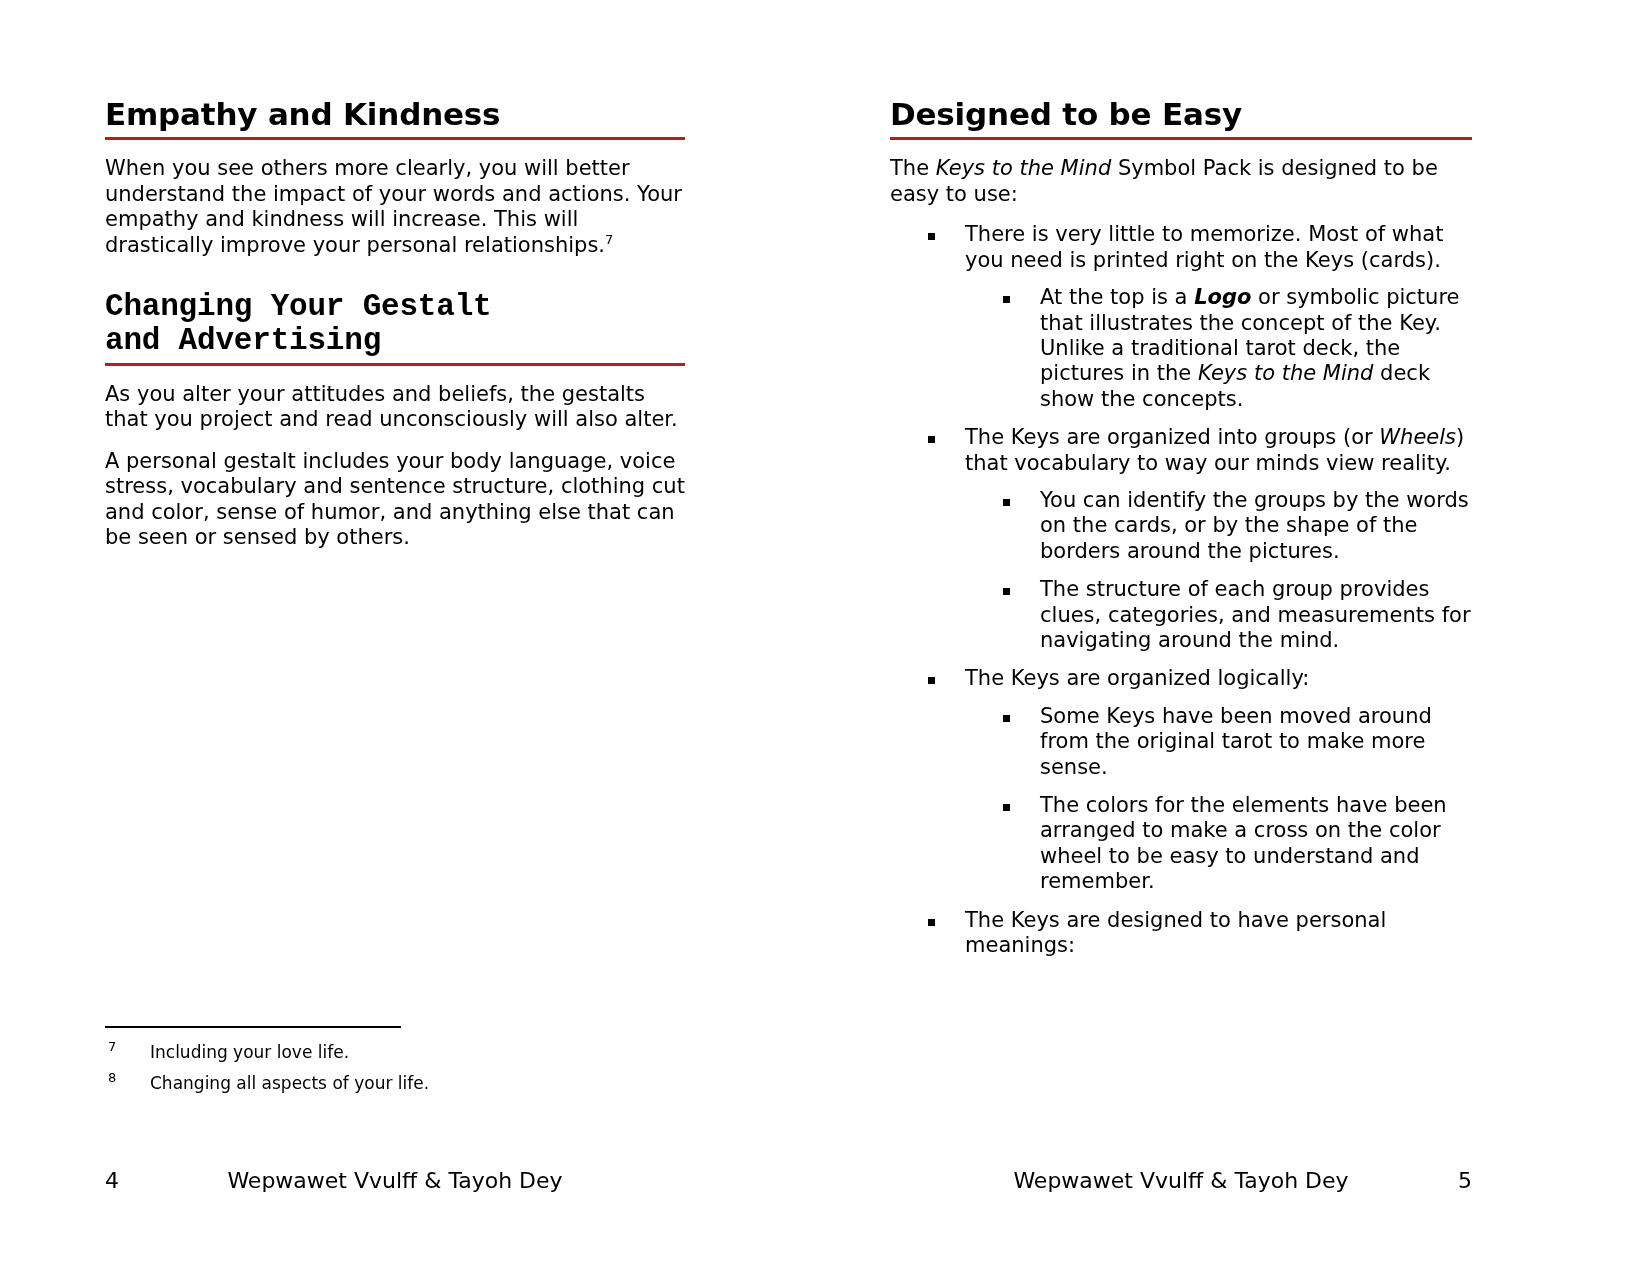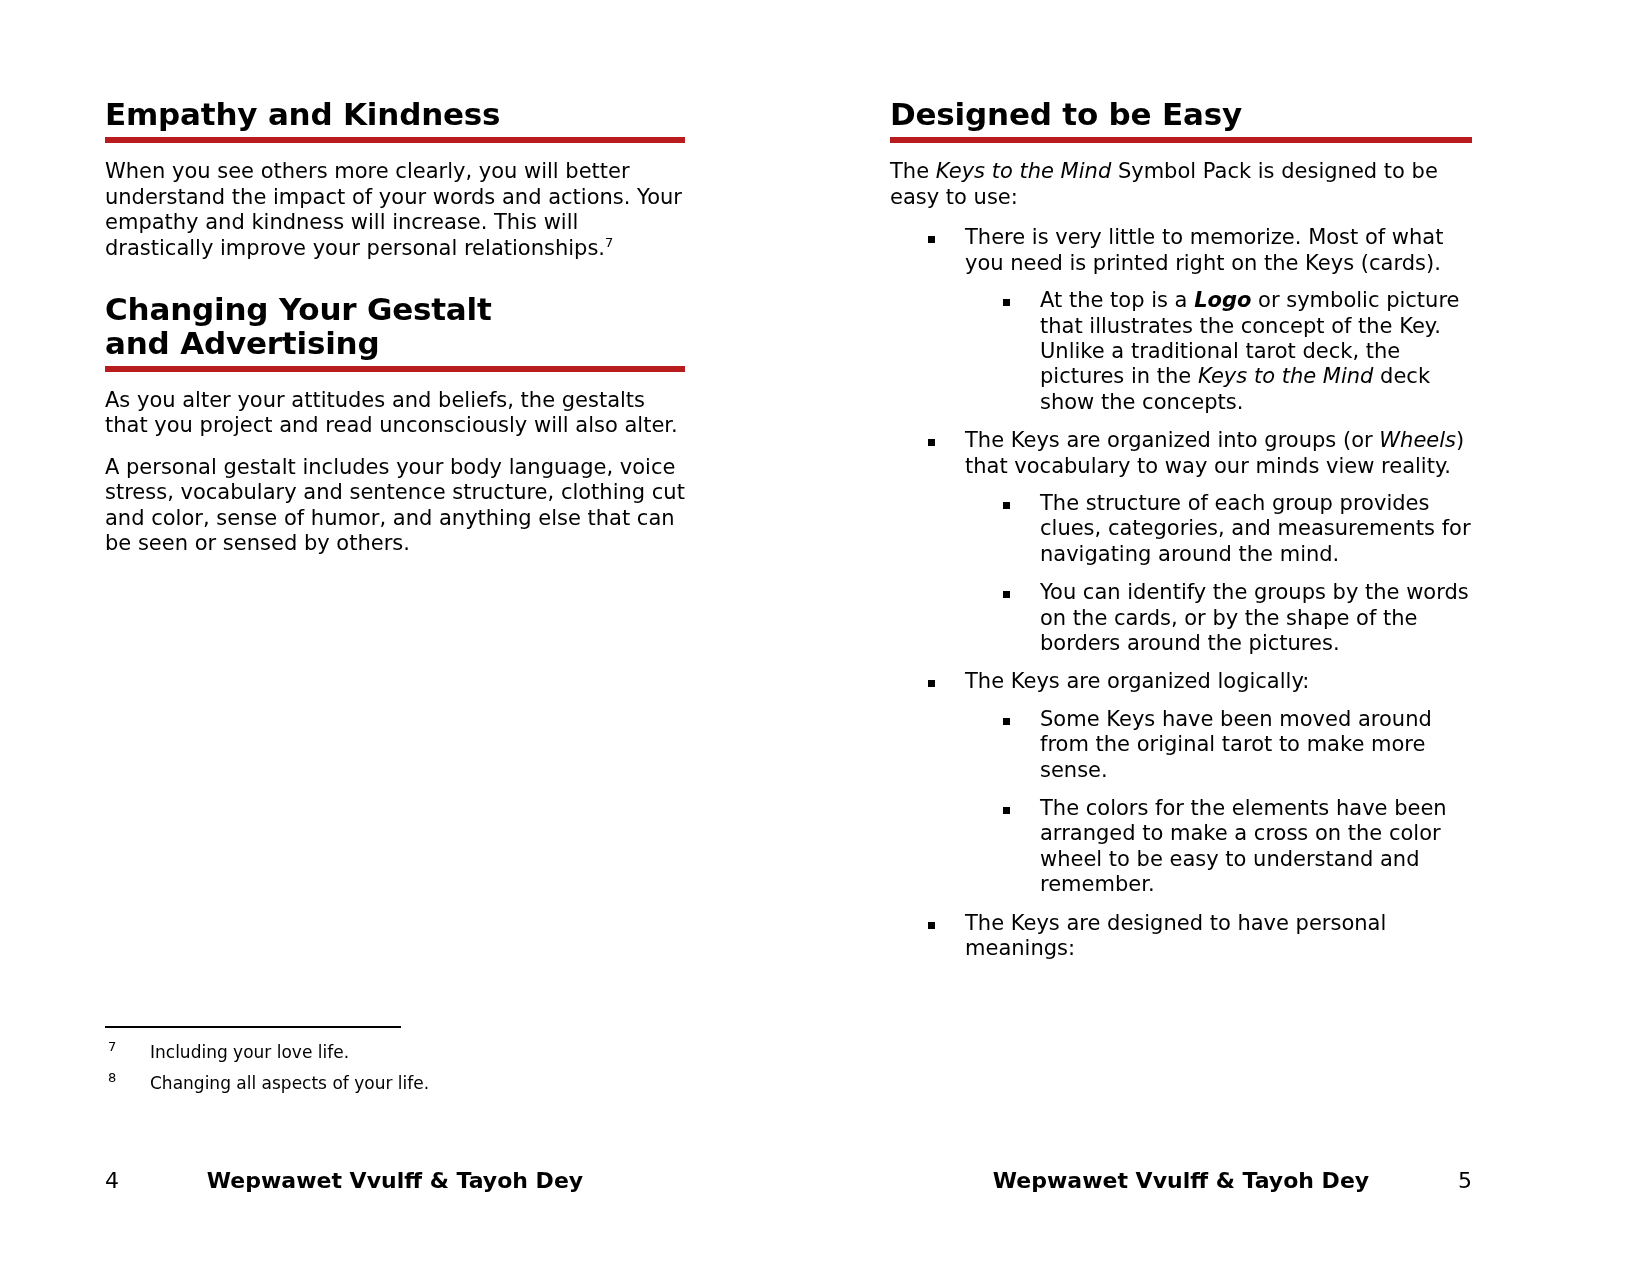--- a/index.html
+++ b/index.html
@@ -39,25 +39,26 @@
   .page-left .page-body  { left: 105px; width: 580px; }
   .page-right .page-body { left: 66px;  width: 582px; }
 
   
   h1.section-heading {
     font-size: 31px;
     font-weight: bold;
     line-height: 1.08;
     margin: 0 0 9px 0;
     padding: 0 0 6px 0;
-    border-bottom: 6px solid #b91c1c;
+    border-bottom: 3px solid #b91c1c;
     letter-spacing: -0.2px;
   }
   h1.section-heading.spaced-above {
     margin-top: 32px;
+    font-family: Liberation Mono, monospace;
   }
   h1.section-heading .line {
     display: block;
   }
 
   
   p.body-text {
     font-size: 21px;
     line-height: 1.21;
     margin: 16px 0 15px 0;
@@ -147,21 +148,21 @@
     justify-content: flex-start;
   }
   .page-right .page-footer {
     left: 66px;
     width: 582px;
     justify-content: flex-start;
   }
   .page-footer .page-number { width: 44px; flex: none; }
   .page-left .page-footer .page-number { text-align: left; }
   .page-right .page-footer .page-number { text-align: right; order: 2; }
-  .page-footer .footer-title { flex: 1 1 auto; font-weight: bold; }
+  .page-footer .footer-title { flex: 1 1 auto; }
   .page-left .page-footer .footer-title  { text-align: center; padding-right: 44px; }
   .page-right .page-footer .footer-title { text-align: center; padding-left: 44px; order: 1; }
 </style>
 </head>
 <body>
 
 <div class="spread">
 
   <div class="page page-left">
     <div class="page-body">
@@ -227,25 +228,25 @@
           </ul>
         </li>
 
         <li class="bullet-item">
           <span class="bullet-marker"></span>
           <span class="bullet-text"><span>The Keys are organized into groups (or </span><span class="italic">Wheels</span><span>) that vocabulary to way our minds view reality.</span></span>
 
           <ul class="bullets level-2">
             <li class="bullet-item">
               <span class="bullet-marker"></span>
+              <span class="bullet-text">You can identify the groups by the words on the cards, or by the shape of the borders around the pictures.</span>
+            </li>
+            <li class="bullet-item">
+              <span class="bullet-marker"></span>
               <span class="bullet-text">The structure of each group provides clues, categories, and measurements for navigating around the mind.</span>
-            </li>
-            <li class="bullet-item">
-              <span class="bullet-marker"></span>
-              <span class="bullet-text">You can identify the groups by the words on the cards, or by the shape of the borders around the pictures.</span>
             </li>
           </ul>
         </li>
 
         <li class="bullet-item">
           <span class="bullet-marker"></span>
           <span class="bullet-text">The Keys are organized logically:</span>
 
           <ul class="bullets level-2">
             <li class="bullet-item">

